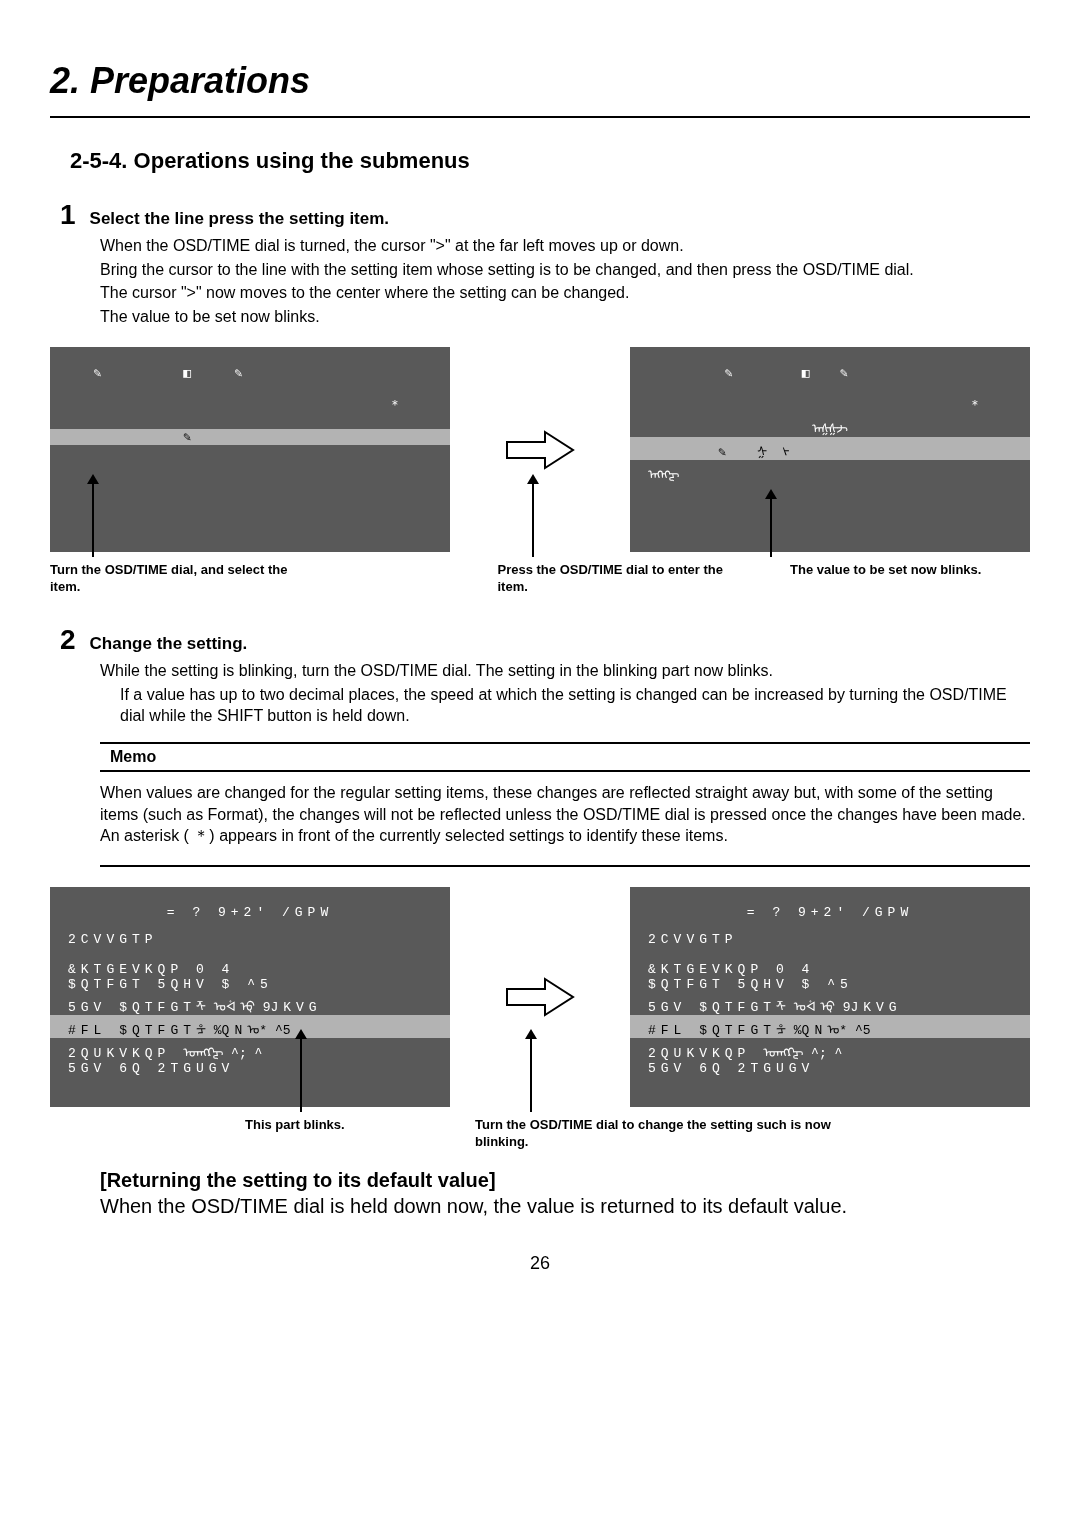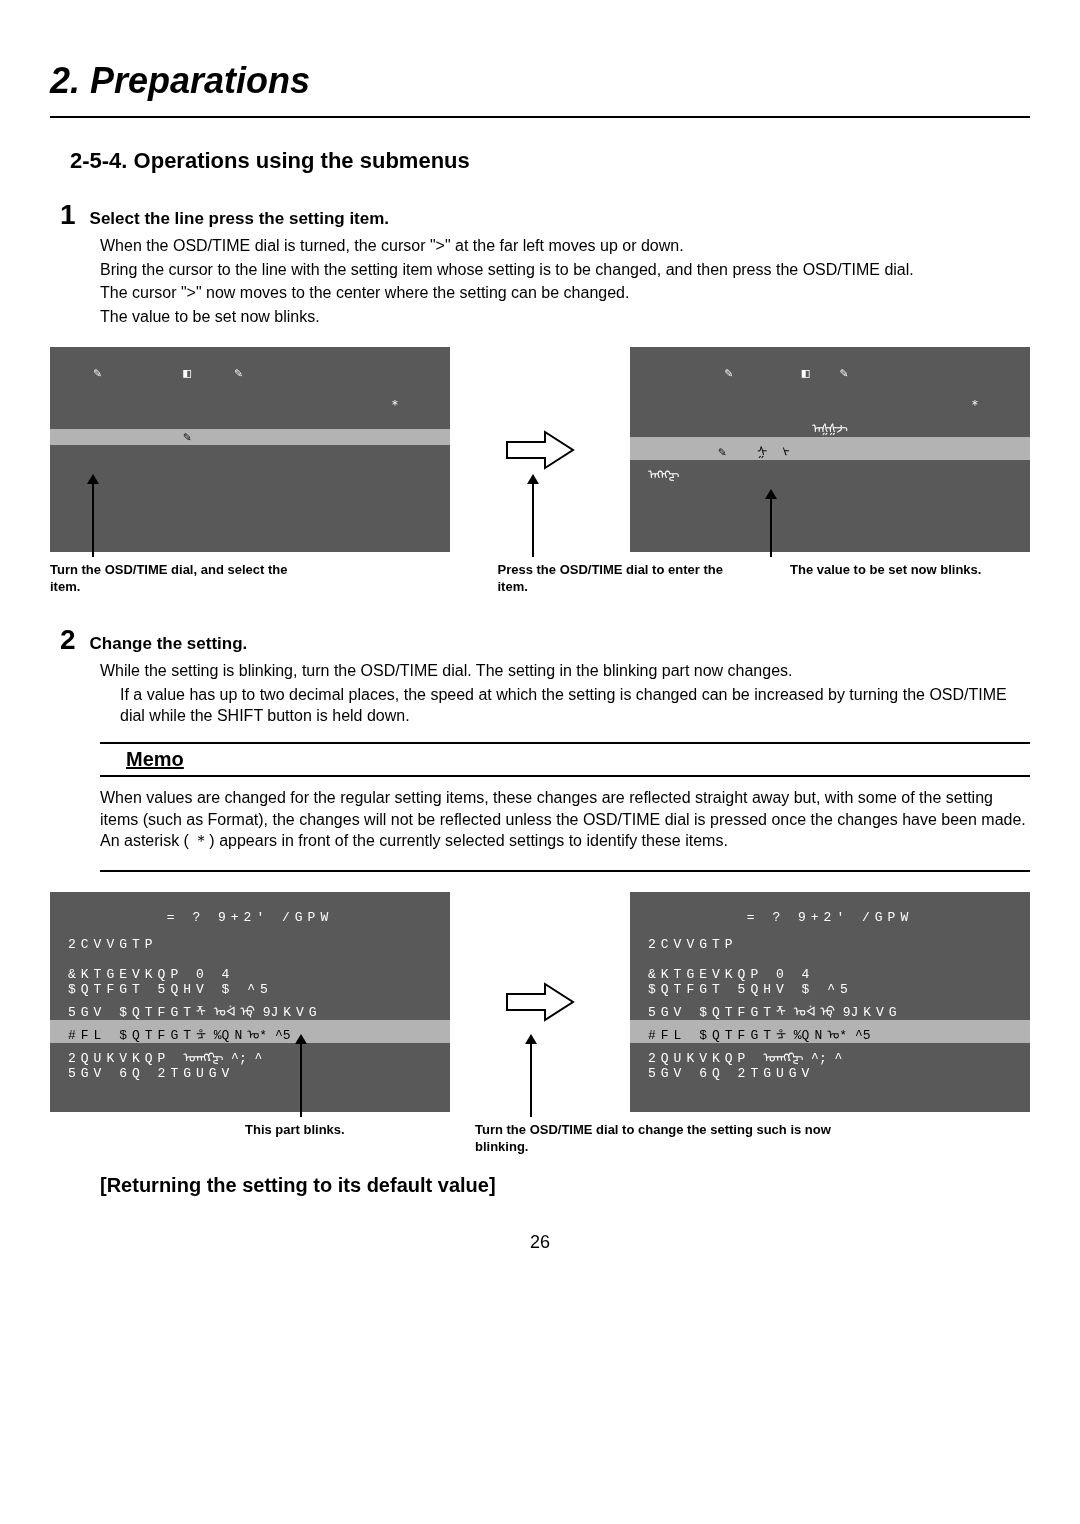--- a/index.html
+++ b/index.html
@@ -102,24 +102,23 @@
     border-right: 6px solid transparent;
     border-bottom: 10px solid #000;
   }
   .memo-bar {
     border-top: 2px solid #000;
     border-bottom: 2px solid #000;
     padding: 4px 0;
     margin: 15px 0 10px 50px;
   }
   .memo-title {
-    font-size: 20px;
-    font-weight: bold;
-    margin-left: 26px;
-    text-decoration: underline;
+    font-size: 16px;
+    font-weight: bold;
+    margin-left: 10px;
   }
   .memo-body {
     margin-left: 50px;
     font-size: 16px;
     line-height: 1.35;
     margin-bottom: 18px;
   }
   .captions2 {
     display: flex;
     font-size: 13px;
@@ -194,21 +193,21 @@
   <div class="cap" style="margin-left:155px;">Press the OSD/TIME dial to enter the item.</div>
   <div class="cap">The value to be set now blinks.</div>
 </div>
 
 <div class="step">
   <div class="step-head">
     <span class="step-num">2</span>
     <span class="step-title">Change the setting.</span>
   </div>
   <div class="step-body">
-    <p>While the setting is blinking, turn the OSD/TIME dial. The setting in the blinking part now changes.</p>
+    <p>While the setting is blinking, turn the OSD/TIME dial. The setting in the blinking part now blinks.</p>
     <p class="indent">If a value has up to two decimal places, the speed at which the setting is changed can be increased by turning the OSD/TIME dial while the SHIFT button is held down.</p>
   </div>
 </div>
 
 <div class="memo-bar">
   <div class="memo-title">Memo</div>
 </div>
 <div class="memo-body">
   <p>When values are changed for the regular setting items, these changes are reflected straight away but, with some of the setting items (such as Format), the changes will not be reflected unless the OSD/TIME dial is pressed once the changes have been made.</p>
   <p>An asterisk ( ＊) appears in front of the currently selected settings to identify these items.</p>
@@ -249,15 +248,16 @@
   <div class="vert-arrow" style="left:480px; top:150px; height:75px;"></div>
 </div>
 
 <div class="captions2">
   <div class="cap2a">This part blinks.</div>
   <div class="cap2b">Turn the OSD/TIME dial to change the setting such is now blinking.</div>
 </div>
 
 <div class="return-block">
   <div class="return-title">[Returning the setting to its default value]</div>
+  <div>When the OSD/TIME dial is held down now, the value is returned to its default value.</div>
 </div>
 
 <div class="pagenum">26</div>
 
 </body></html>

